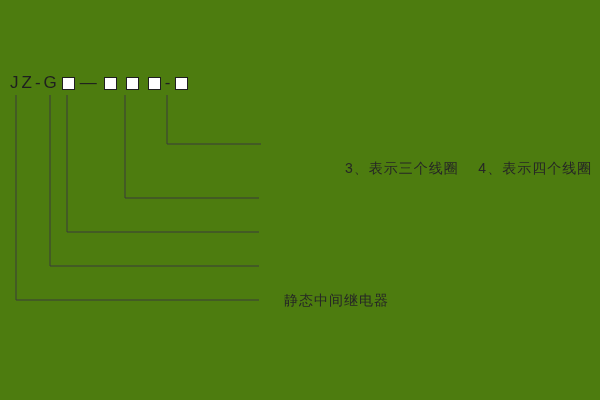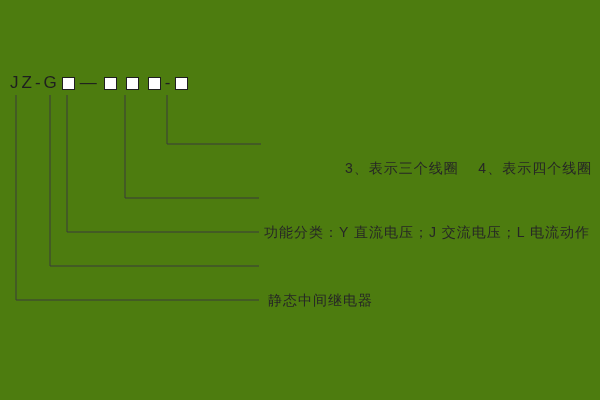--- a/index.html
+++ b/index.html
@@ -88,18 +88,17 @@
 
     <polyline points="50,95 50,266 259,266" fill="none" stroke="#3a3a3a" stroke-width="1"></polyline>
 
     <polyline points="16,95 16,300 259,300" fill="none" stroke="#3a3a3a" stroke-width="1"></polyline>
   </svg>
 
 
   <div class="label" style="left:345px; top:160px;">3、表示三个线圈    4、表示四个线圈</div>
 
 
-  <div class="label" style="left:264px; top:224px;">功能分类：Y 直流电压；J 交流电压；L 电流动作</div>
 
 
-  <div class="label" style="left:248px; top:292px;padding-left:20px;">静态中间继电器</div>
+  <div class="label" style="left:264px; top:292px;padding-left:20px;">静态中间继电器</div>
 
 </div>
 
 </body></html>

